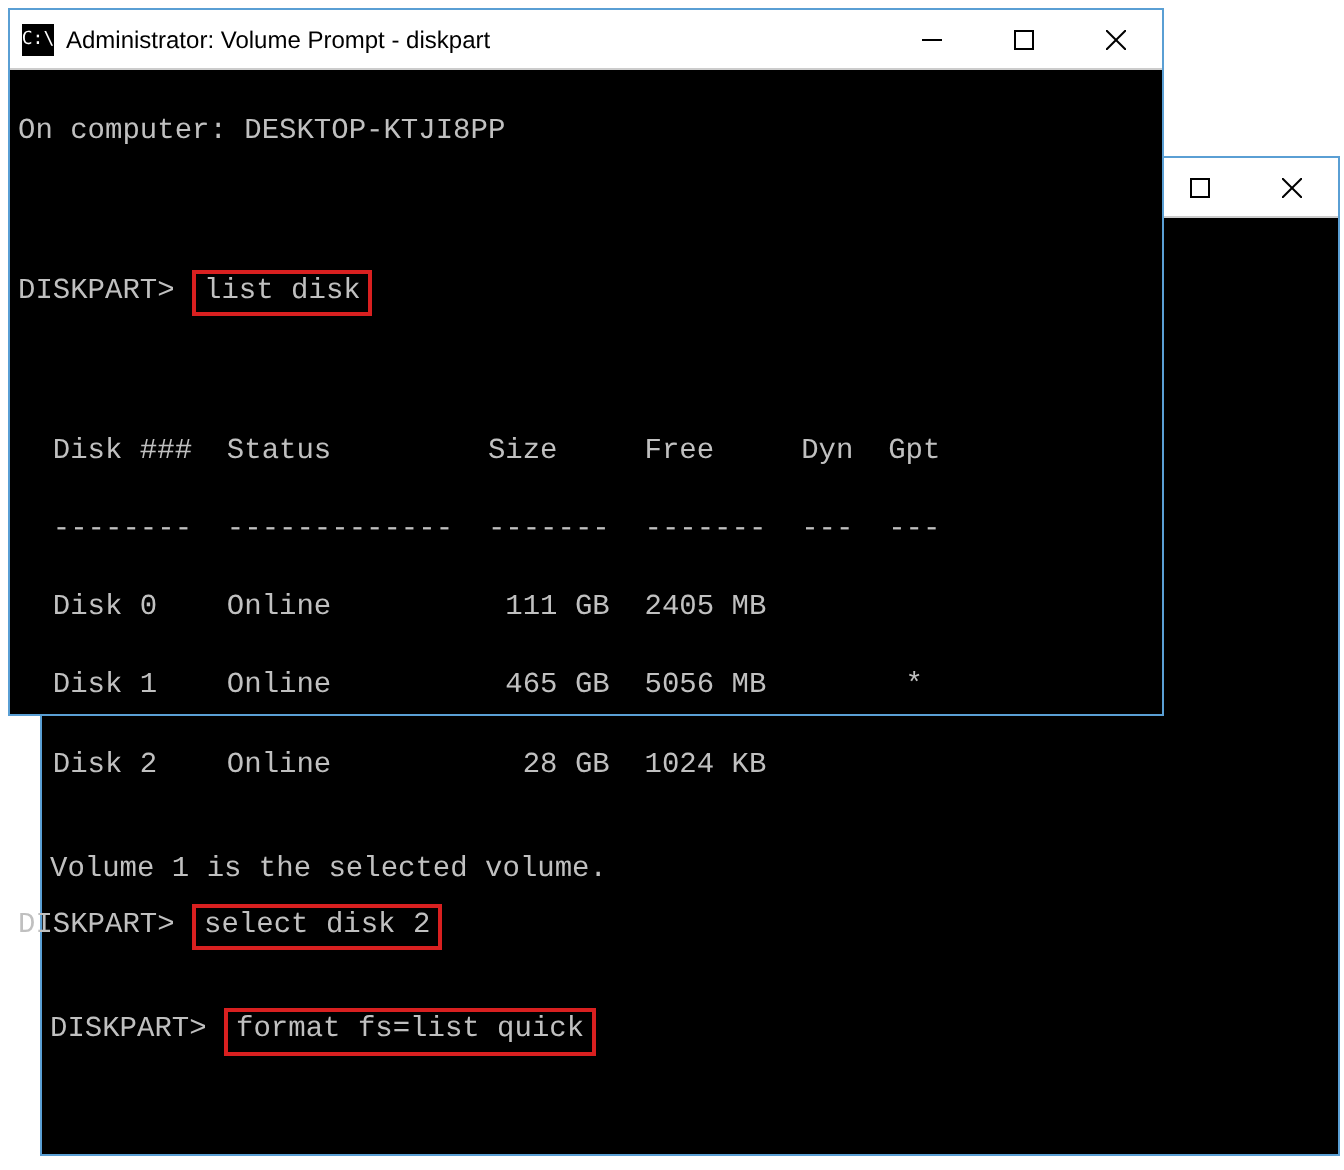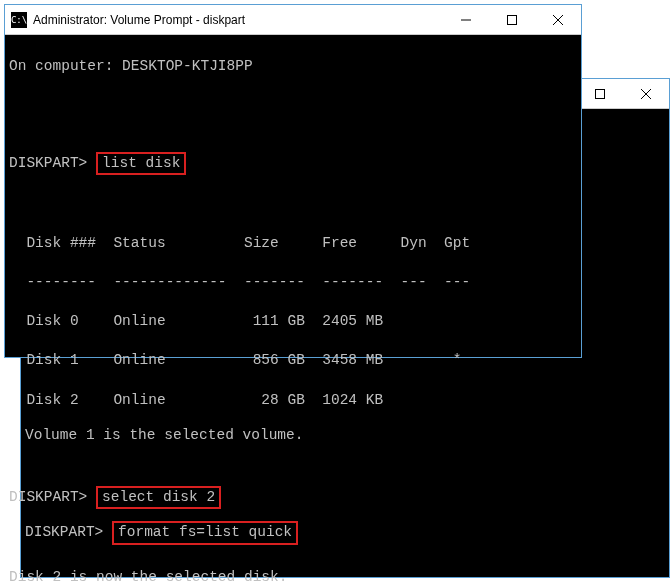--- a/index.html
+++ b/index.html
@@ -74,21 +74,20 @@
       white-space: pre;
       font-family: "Courier New", monospace;
     }
     .terminal-back {
       padding-top: 258px;
     }
     .hl {
       border: 2px solid #d92020;
       padding: 0 4px;
       display: inline-block;
-      margin-top: 17px;
     }
     .line { display: block; }
   </style>
 </head>
 <body>
 
 <div class="window window-back">
   <div class="titlebar">
     <div class="titlebar-icon">
         <span>C:\</span>
@@ -153,26 +152,25 @@
     </div>
   </div>
   <div class="terminal">
 <span class="line">On computer: DESKTOP-KTJI8PP</span>
 <span class="line"> </span>
 <span class="line"><span>DISKPART&gt;</span> <span class="hl">list disk</span></span>
 <span class="line"> </span>
 <span class="line">  Disk ###  Status         Size     Free     Dyn  Gpt</span>
 <span class="line">  --------  -------------  -------  -------  ---  ---</span>
 <span class="line">  Disk 0    Online          111 GB  2405 MB</span>
-<span class="line">  Disk 1    Online          856 GB  3458 MB        *</span>
+<span class="line">  Disk 1    Online          465 GB  5056 MB        *</span>
 <span class="line">  Disk 2    Online           28 GB  1024 KB</span>
 <span class="line"> </span>
 <span class="line"><span>DISKPART&gt;</span> <span class="hl">select disk 2</span></span>
 <span class="line"> </span>
-<span class="line">Disk 2 is now the selected disk.</span>
 <span class="line"> </span>
 
 
 
 
 
   </div>
 </div>
 
 </body></html>

